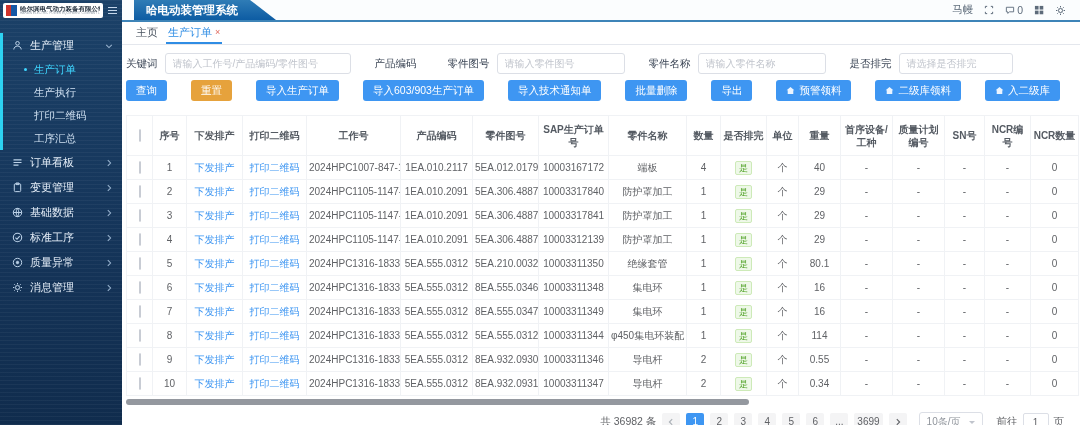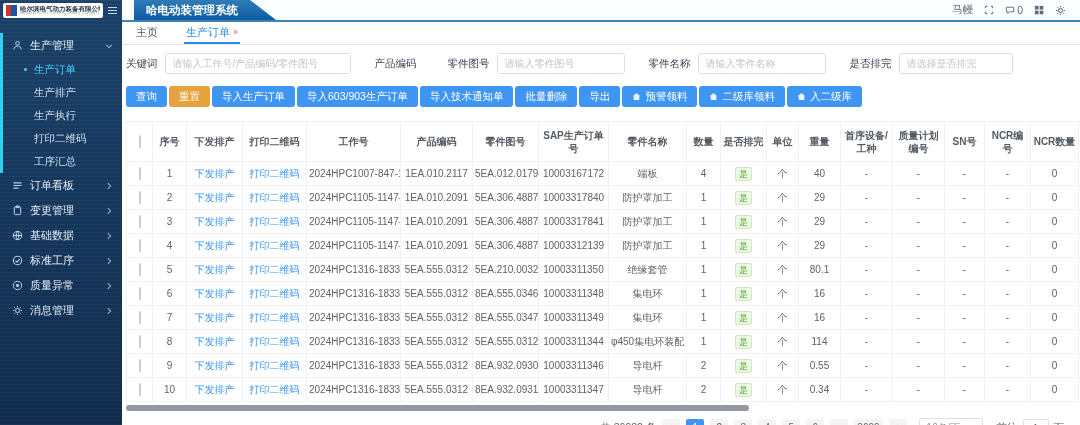--- a/index.html
+++ b/index.html
@@ -41,21 +41,21 @@
     background:#fbfdfe; border-bottom:2px solid #3e84b8; display:flex; align-items:stretch;padding-left:12px; }
   .banner { background:linear-gradient(180deg,#2f7cb6,#0d5ca3); color:#fff; font-size:11.5px;
     font-weight:bold; display:flex; align-items:center; padding:0 38px 0 12px;
     clip-path:polygon(0 0, calc(100% - 26px) 0, 100% 100%, 0 100%); }
   .top-right { margin-left:auto; display:flex; align-items:center; gap:11px;
     padding-right:14px; color:#5d6b7a; font-size:10.5px; }
   .top-right .ticon { display:flex; align-items:center; gap:2px; color:#5d6b7a; cursor:pointer; }
 
   
   .tabbar { position:absolute; left:122px; right:0; top:24px; height:21px; background:#fff;
-    border-bottom:1px solid #e4e7ed; display:flex; align-items:flex-end; padding-left:12px; gap:24px; }
+    border-bottom:1px solid #e4e7ed; display:flex; align-items:flex-end; padding-left:12px; gap:6px; }
   .tab { font-size:11px; color:#49535f; padding:0 2px 4px 2px; cursor:pointer; display:flex;
     align-items:center; gap:3px; }
   .tab.active { color:#2f8de4; border-bottom:2px solid #2f8de4; padding-bottom:2px; }
   .tab .close { color:#e06a5f; font-size:9px; line-height:1; }
 
   
   .content { position:absolute; left:122px; right:0; top:46px; bottom:0; padding:7px 10px 0 4px; }
   .filter-row { display:flex; align-items:center; }
   .fgroup { display:flex; align-items:center; margin-right:24px; }
   .flabel { font-size:10.5px; color:#3c4656; margin-right:7px; white-space:nowrap; }
@@ -63,21 +63,21 @@
     font-size:10px; color:#606266; width:128px; outline:none;
     font-family:"Liberation Sans","DejaVu Sans",sans-serif; }
   .finput::placeholder { color:#c0c4cc; }
   .finput.wide { width:186px; }
   .fselect { height:21px; width:114px; border:1px solid #dcdfe6; border-radius:3px;
     padding:0 7px; font-size:10px; color:#c0c4cc; display:flex; align-items:center;
     justify-content:space-between; background:#fff; cursor:pointer; }
   .caret { width:0; height:0; border:3.5px solid transparent; border-top-color:#c0c4cc;
     margin-top:4px; }
 
-  .btn-row { display:flex; align-items:flex-start; gap:2px; margin-top:12px; }
+  .btn-row { display:flex; align-items:flex-start; gap:24px; margin-top:6px; }
   .btn { height:21px; padding:0 10px; border:none; border-radius:3px; color:#fff;
     font-size:10.5px; display:flex; align-items:center; gap:4px; cursor:pointer;
     font-family:"Liberation Sans","DejaVu Sans",sans-serif; white-space:nowrap; }
   .btn.primary { background:#3e96f2; }
   .btn.warning { background:#e6a23c; }
   .btn .bicon { display:flex; color:#eaf4ff; }
 
   
   .tablewrap { margin-top:14px; }
   table { width:100%; border-collapse:collapse; table-layout:fixed; }
@@ -143,23 +143,20 @@
             <span>生产管理</span>
             <span class="chev">
               <svg width="8" height="8" viewBox="0 0 10 10" fill="none" stroke="currentColor" stroke-width="1.3">
                 <path d="M1.5 3.5 5 7l3.5-3.5"></path>
               </svg>
             </span>
           </div>
           <div class="sub-item active">
             <span class="bullet"></span>
             <span>生产订单</span>
-          </div>
-          <div class="sub-item">
-            <span>生产排产</span>
           </div>
           <div class="sub-item">
             <span>生产执行</span>
           </div>
           <div class="sub-item">
             <span>打印二维码</span>
           </div>
           <div class="sub-item">
             <span>工序汇总</span>
           </div>

